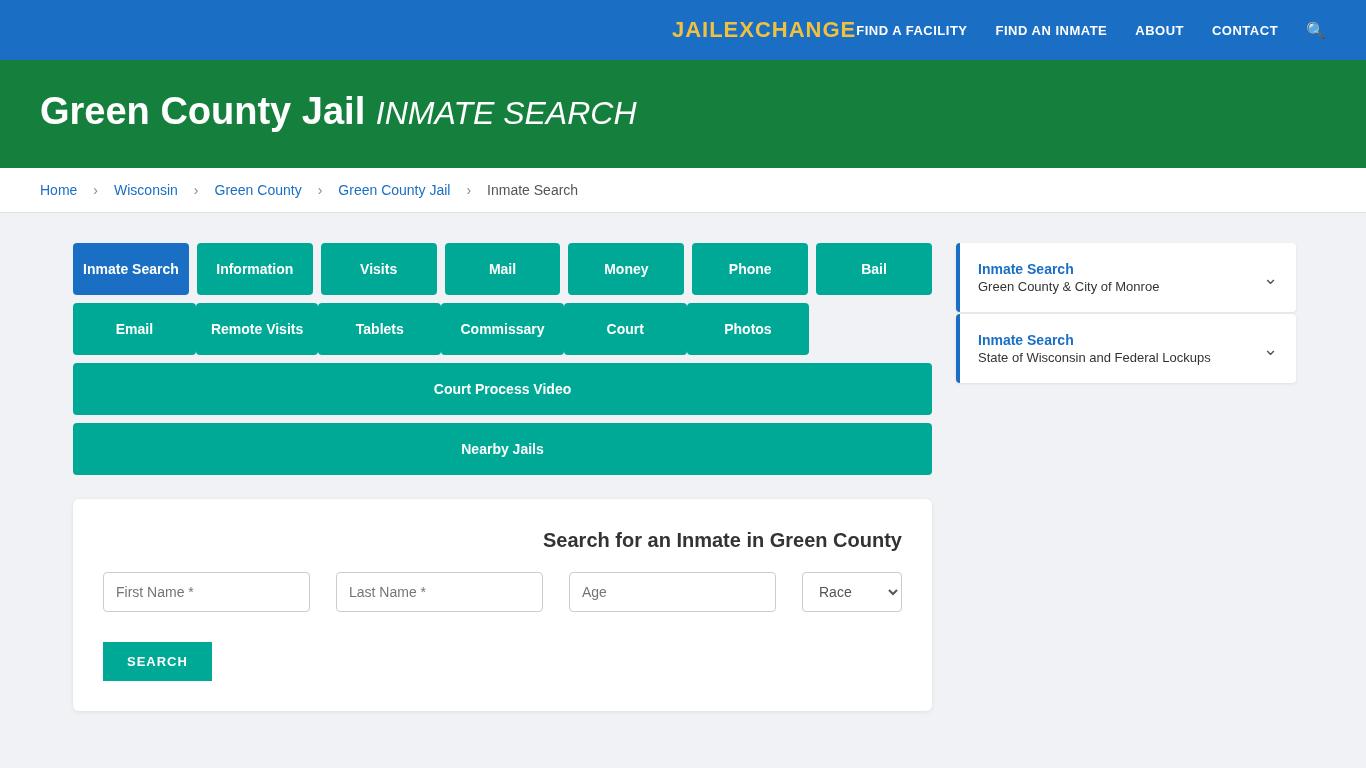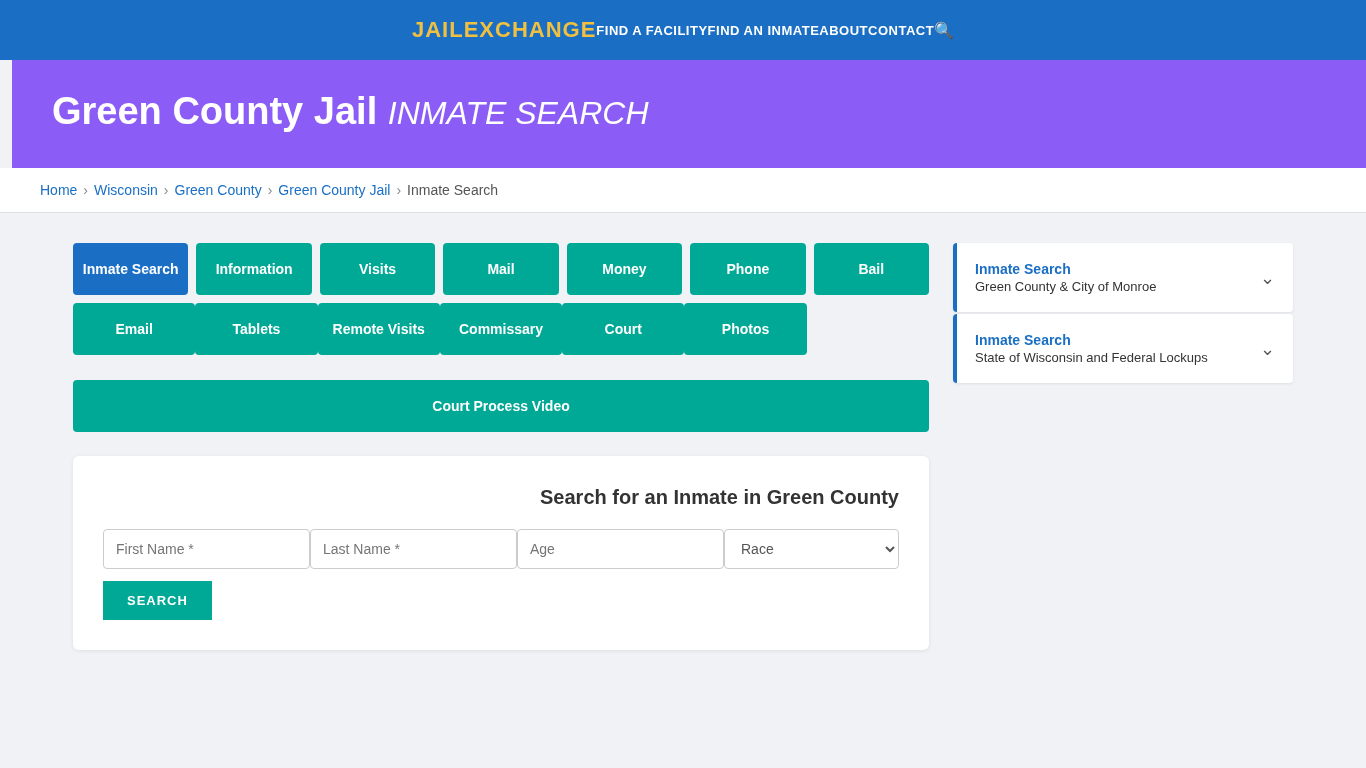--- a/index.html
+++ b/index.html
@@ -4,65 +4,64 @@
   <style>
     * { box-sizing: border-box; margin: 0; padding: 0; }
     body { font-family: Arial, Helvetica, sans-serif; background: #f0f2f5; color: #333; }
 
     
     header {
       background: #1a6fc4;
       padding: 0 40px;
       display: flex;
       align-items: center;
-      justify-content: center;
+      justify-content: flex-end;
       height: 60px;
     }
     .logo {
       font-size: 22px;
       font-weight: 900;
       color: #fff;
       letter-spacing: 1px;
     }
     .logo span { color: #f0c040; }
-    nav { display: flex; align-items: center; }
+    nav { display: flex; align-items: center; gap: 28px; }
     nav a {
       color: #fff;
       text-decoration: none;
       font-size: 13px;
       font-weight: 700;
       letter-spacing: 0.5px;
     }
     .search-icon { color: #fff; font-size: 16px; cursor: pointer; }
 
     
     .hero {
-      background: #8b5cf6;
+      background: #15803d;
       padding: 30px 40px 35px 40px;
-      margin-left: 12px;
     }
     .hero h1 {
       color: #fff;
       font-size: 38px;
       font-weight: 900;
     }
     .hero h1 em {
       font-style: italic;
       font-weight: 400;
       font-size: 32px;
     }
 
     
     .breadcrumb {
       background: #fff;
       padding: 14px 40px;
       font-size: 14px;
       display: flex;
       align-items: center;
-      gap: 6px;
+      gap: 16px;
       border-bottom: 1px solid #e0e0e0;
     }
     .breadcrumb a { color: #1a6fc4; text-decoration: none; }
     .breadcrumb span { color: #555; }
     .breadcrumb .sep { color: #888; }
     .breadcrumb .current { color: #555; }
 
     
     .main-wrapper {
       max-width: 1300px;
@@ -92,21 +91,21 @@
       color: #fff;
       background: #00a896;
       text-align: center;
       transition: background 0.2s;
     }
     .tab-btn.active { background: #1a6fc4; }
 
     .tab-row2 {
       display: grid;
       grid-template-columns: repeat(7, 1fr);
-      margin-bottom: 25px;
+      margin-bottom: 8px;
       border-radius: 20px;
     }
     .tab-row3 {
       display: flex;
       justify-content: center;
       gap: 8px;
       margin-bottom: 24px;
       flex-direction: column;
     }
     .tab-row3 .tab-btn {
@@ -121,22 +120,22 @@
       box-shadow: 0 1px 4px rgba(0,0,0,0.08);
     }
     .search-box h2 {
       font-size: 20px;
       font-weight: 700;
       margin-bottom: 20px;
       text-align: right;
     }
     .search-fields {
       display: flex;
-      gap: 0;
-      margin-bottom: 12px;
+      gap: 26px;
+      margin-bottom: 30px;
     }
     .search-fields input,
     .search-fields select {
       flex: 1;
       padding: 10px 12px;
       border: 1px solid #ccc;
       border-radius: 4px;
       font-size: 14px;
       color: #555;
       background: #fff;
@@ -220,29 +219,30 @@
       <button class="tab-btn">Information</button>
       <button class="tab-btn">Visits</button>
       <button class="tab-btn">Mail</button>
       <button class="tab-btn">Money</button>
       <button class="tab-btn">Phone</button>
       <button class="tab-btn">Bail</button>
     </div>
 
     <div class="tab-row2">
       <button class="tab-btn">Email</button>
+      <button class="tab-btn">Remote Visits</button>
       <button class="tab-btn">Tablets</button>
-      <button class="tab-btn">Remote Visits</button>
       <button class="tab-btn">Commissary</button>
       <button class="tab-btn">Court</button>
       <button class="tab-btn">Photos</button>
     </div>
 
     <div class="tab-row3">
       <button class="tab-btn">Court Process Video</button>
+      <button class="tab-btn">Nearby Jails</button>
     </div>
 
     <div class="search-box">
       <h2>Search for an Inmate in Green County</h2>
       <div class="search-fields">
         <input type="text" placeholder="First Name *" style="">
         <input type="text" placeholder="Last Name *" style="">
         <input type="text" placeholder="Age" style="">
         <select>
           <option>Race</option>

